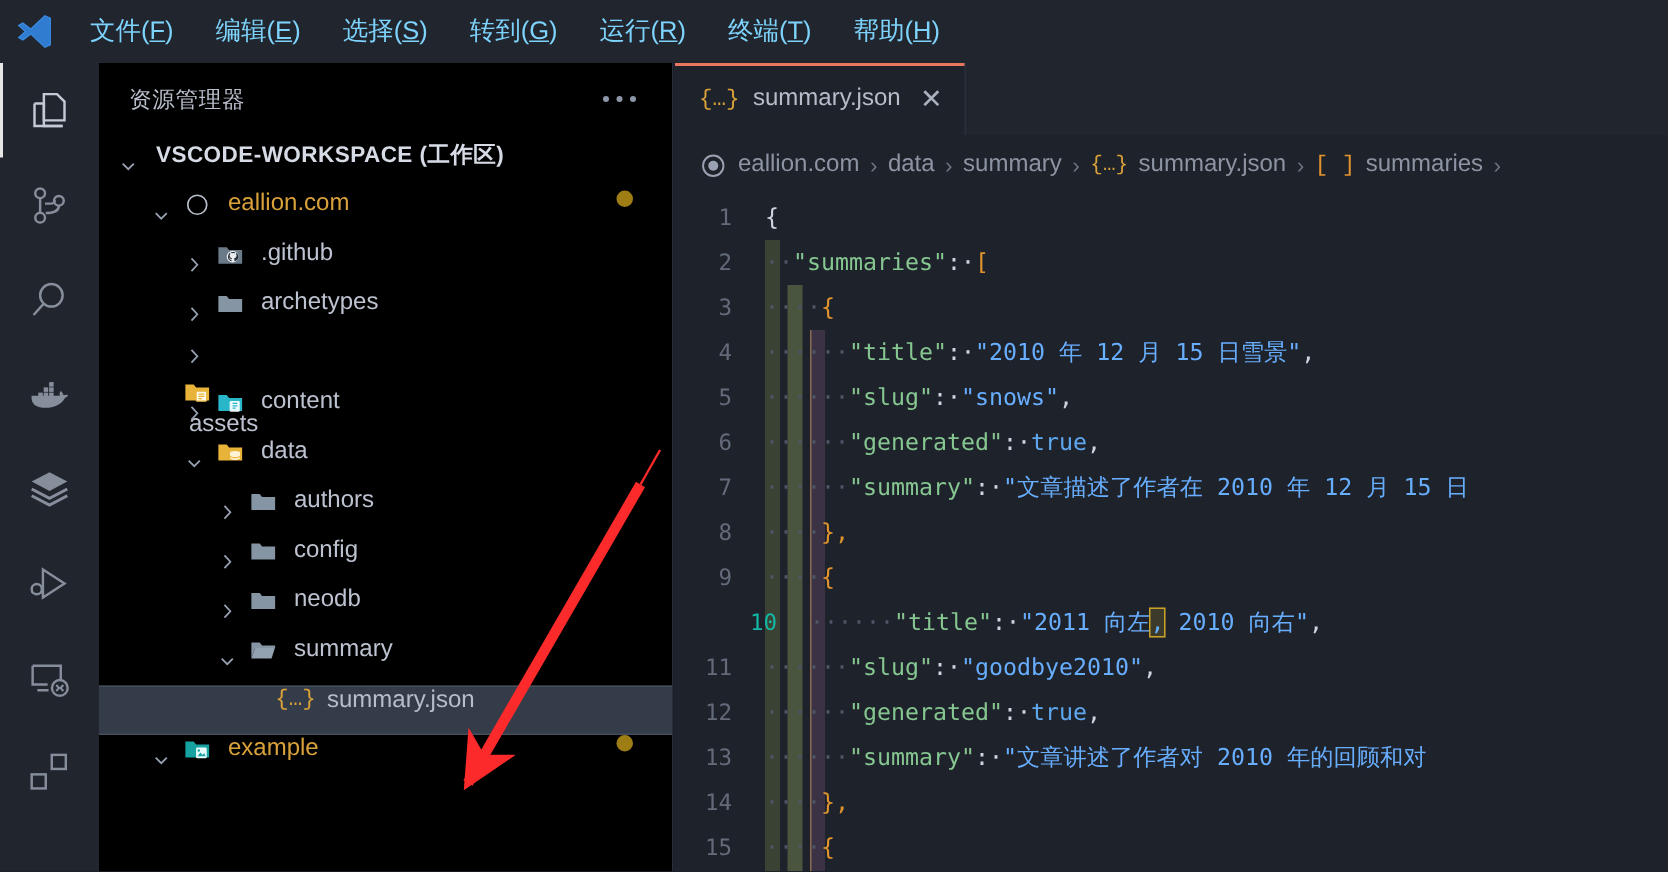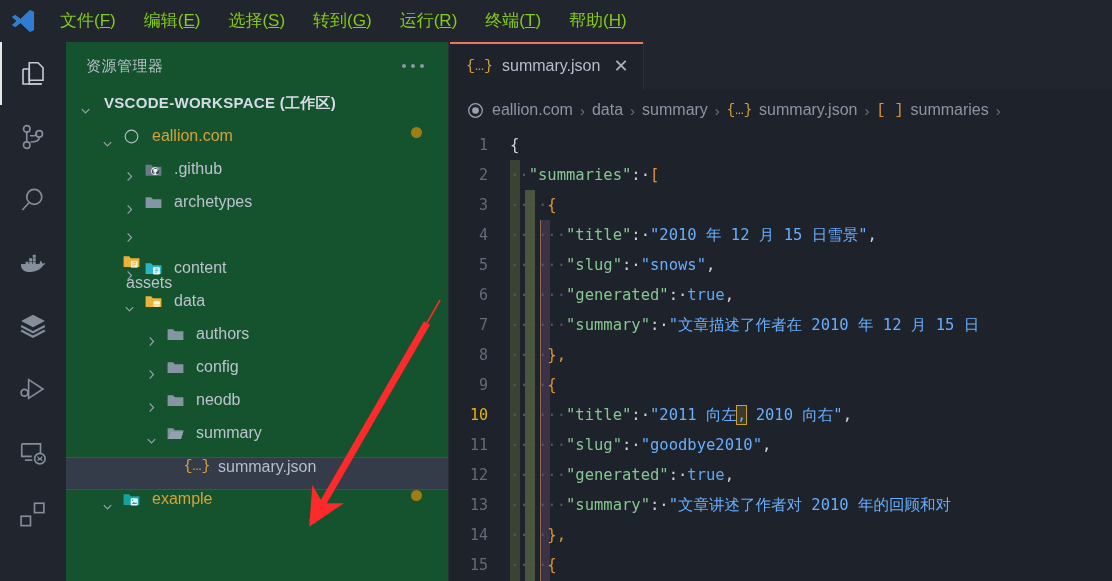--- a/index.html
+++ b/index.html
@@ -14,41 +14,41 @@
 
   
   .titlebar {
     position:absolute; top:0; left:0; width:1112px; height:42px;
     background:#21252e; display:flex; align-items:center;
   }
   .vs-logo { width:46px; height:42px; display:flex; align-items:center; justify-content:center; }
   .vs-logo svg { width:26px; height:26px; display:block; }
   .menu { display:flex; align-items:center; height:42px; }
   .menu-item {
-    color:#84cc16; font-size:17px; padding:0 14px; line-height:42px;
+    color:#7dd3fc; font-size:17px; padding:0 14px; line-height:42px;
     white-space:nowrap; cursor:default;
   }
   .menu-item .mn { text-decoration: underline; }
 
   
   .activitybar {
     position:absolute; top:42px; left:0; width:66px; height:539px;
     background:#21252e;
   }
   .act-icon {
     width:66px; height:63px; display:flex; align-items:center; justify-content:center;
     cursor:pointer;
   }
   .act-icon svg { width:30px; height:30px; display:block; }
   .act-icon.active { box-shadow: inset 2px 0 0 0 #e7e7e7; }
 
   
   .sidebar {
     position:absolute; top:42px; left:66px; width:383px; height:539px;
-    background:#14532d; border-right:1px solid #2a2f3a;
+    background:#000000; border-right:1px solid #2a2f3a;
     overflow:hidden;
   }
   .sb-header {
     height:48px; display:flex; align-items:center; justify-content:space-between;
     padding:0 18px 0 20px;
   }
   .sb-title { color:#b9bfcc; font-size:15px; letter-spacing:.5px; }
   .sb-dots { display:flex; gap:5px; align-items:center; cursor:pointer; padding:6px; }
   .sb-dots i { width:4px; height:4px; border-radius:50%; background:#8e97a8; display:block; }
 
@@ -103,21 +103,21 @@
   .code {
     position:relative; height:451px; overflow:hidden;
     font-family:"DejaVu Sans Mono","Liberation Mono",monospace;
     font-size:15.5px;
   }
   .cline { height:30px; display:flex; align-items:center; position:relative; }
   .gutter {
     width:56px; flex:0 0 56px; text-align:right; padding-right:18px;
     color:#636b7b; font-size:15px;
   }
-  .gutter.cur { color:#eab308; }
+  .gutter.cur { color:#14b8a6;margin-left:30px; }
   .ctext { position:relative; white-space:pre; padding-left:4px; }
   .guides { position:absolute; left:56px; top:0; bottom:0; width:60px; pointer-events:none; }
   .g { position:absolute; top:0; bottom:0; width:10px; }
   .g1 { left:4px;  background:#3a4233; }
   .g2 { left:19px; background:#4a5540; }
   .g3 { left:34px; background:#3c3245; border-left:1px solid #8a6a52; }
   .ind { color:#4e5667; }
   .key { color:#86c691; }
   .str { color:#68aeff; }
   .punc { color:#cfd4de; }

